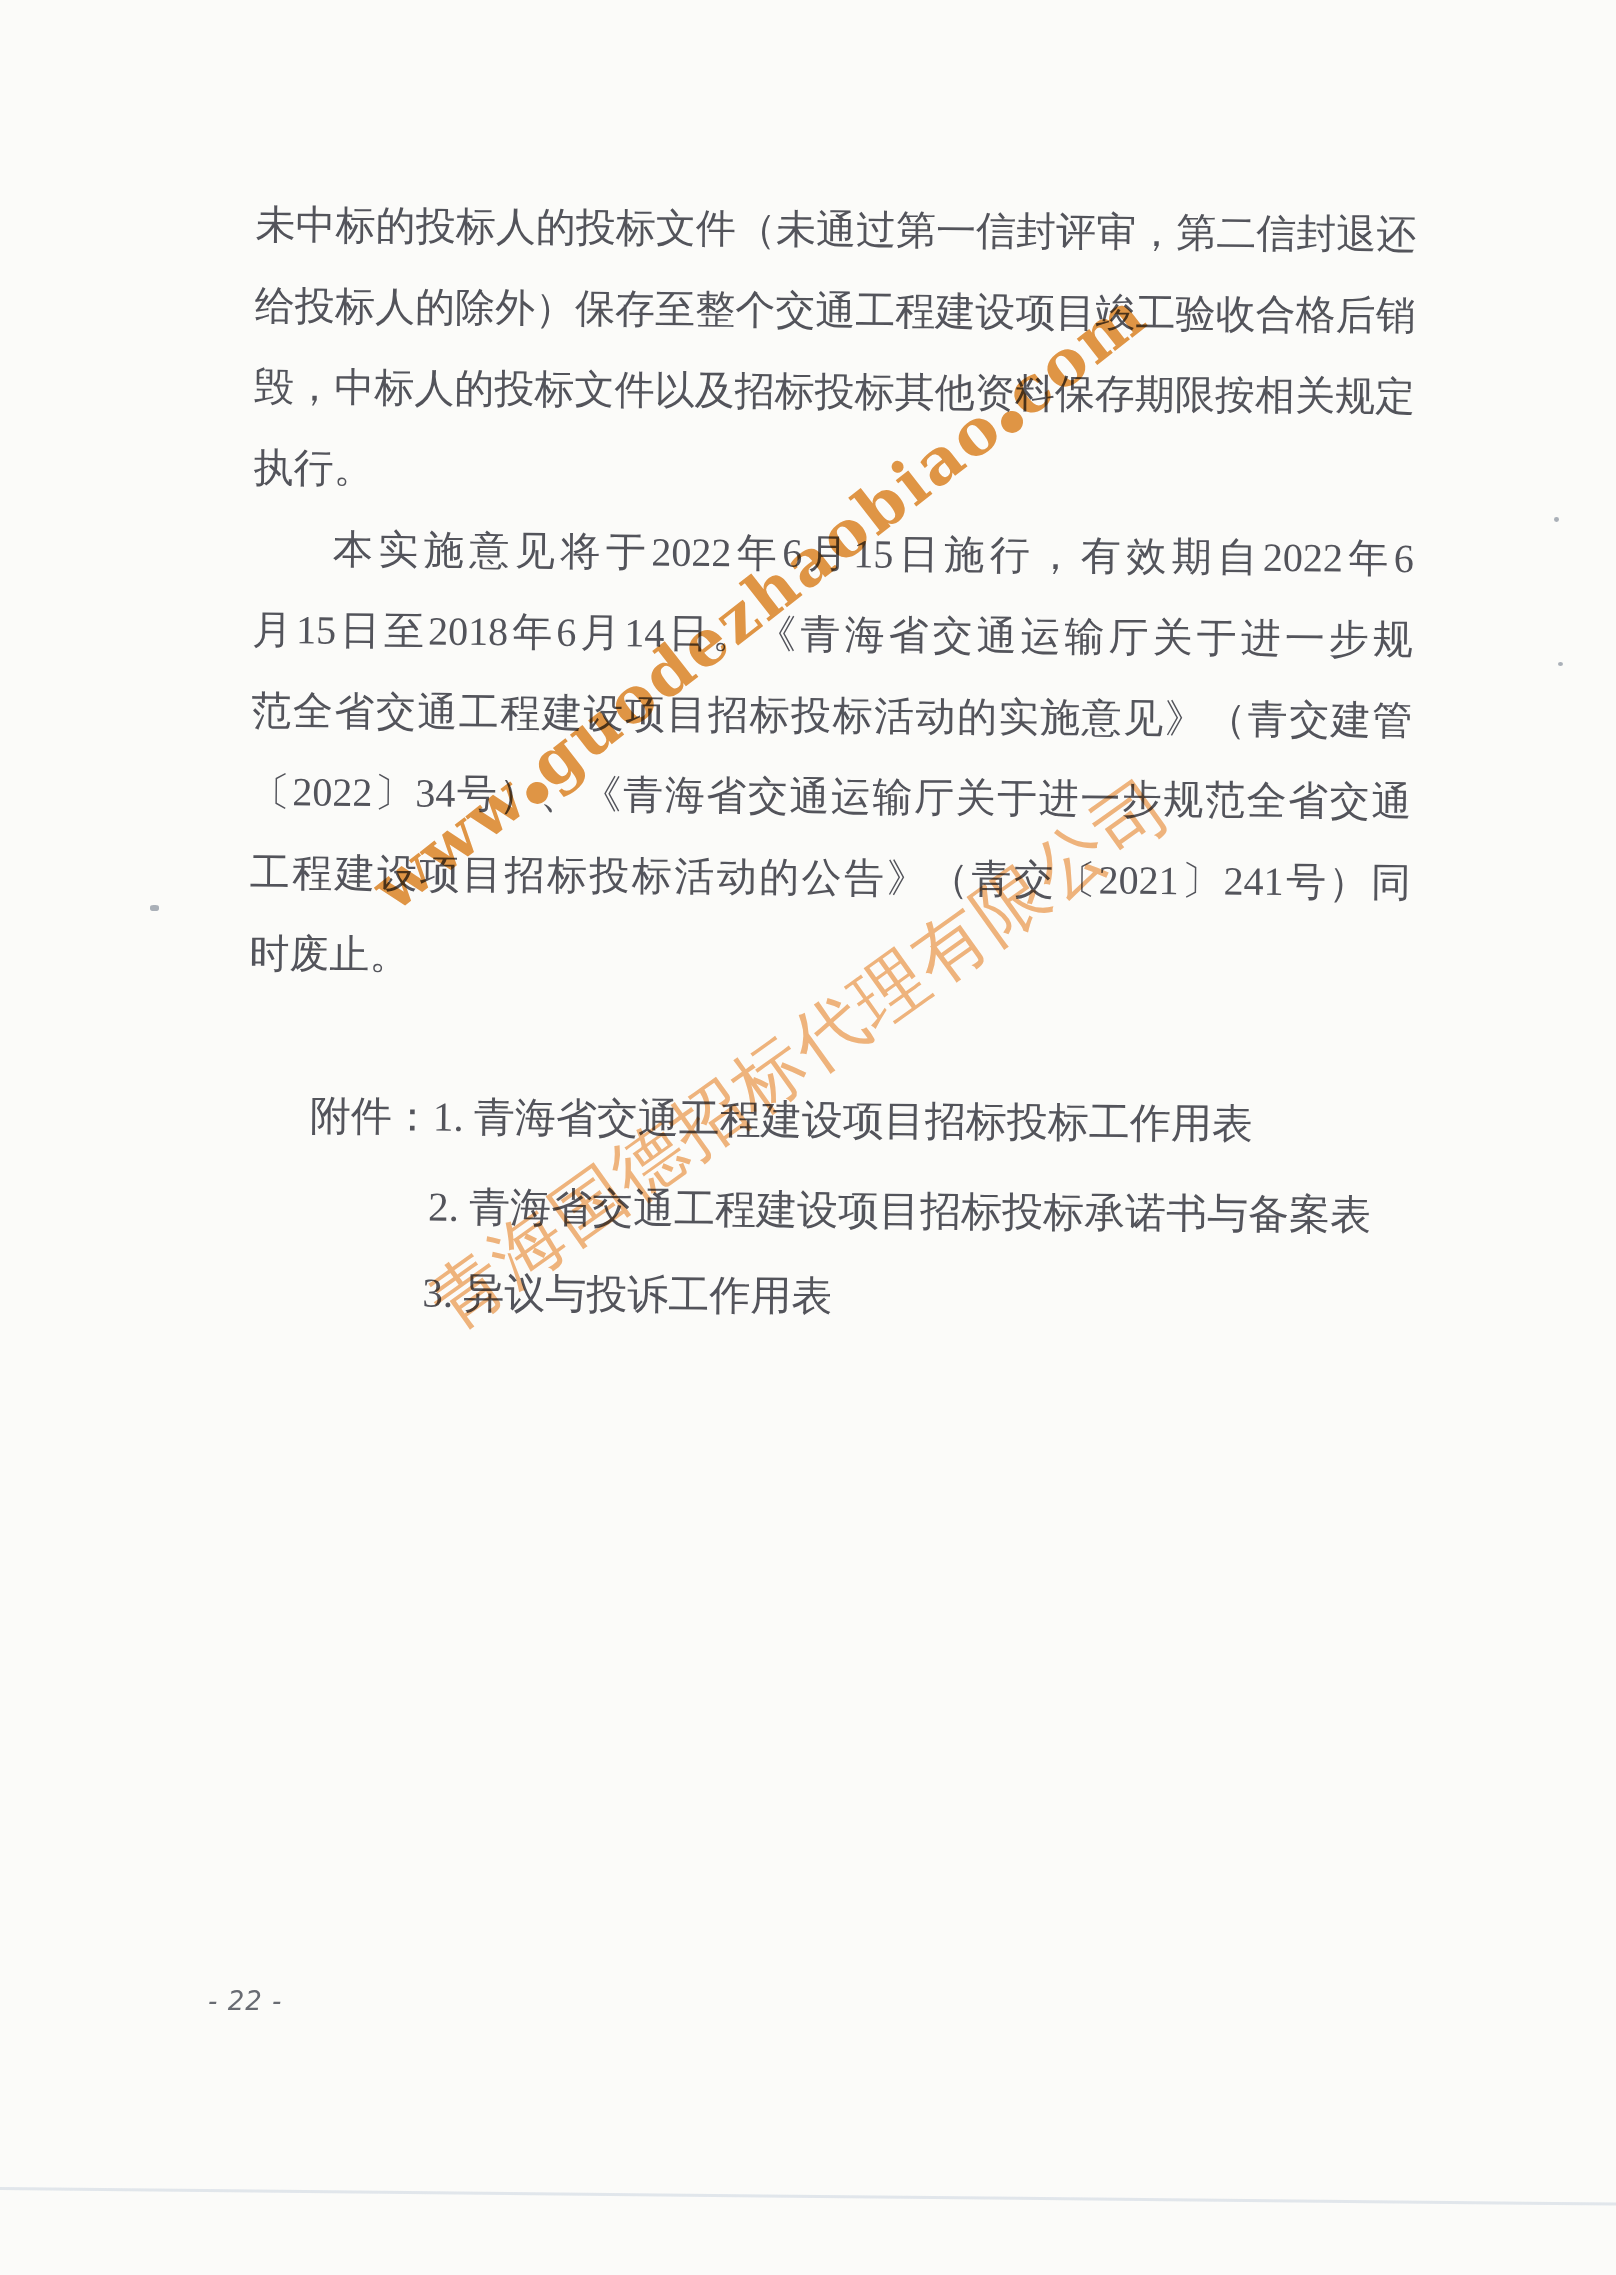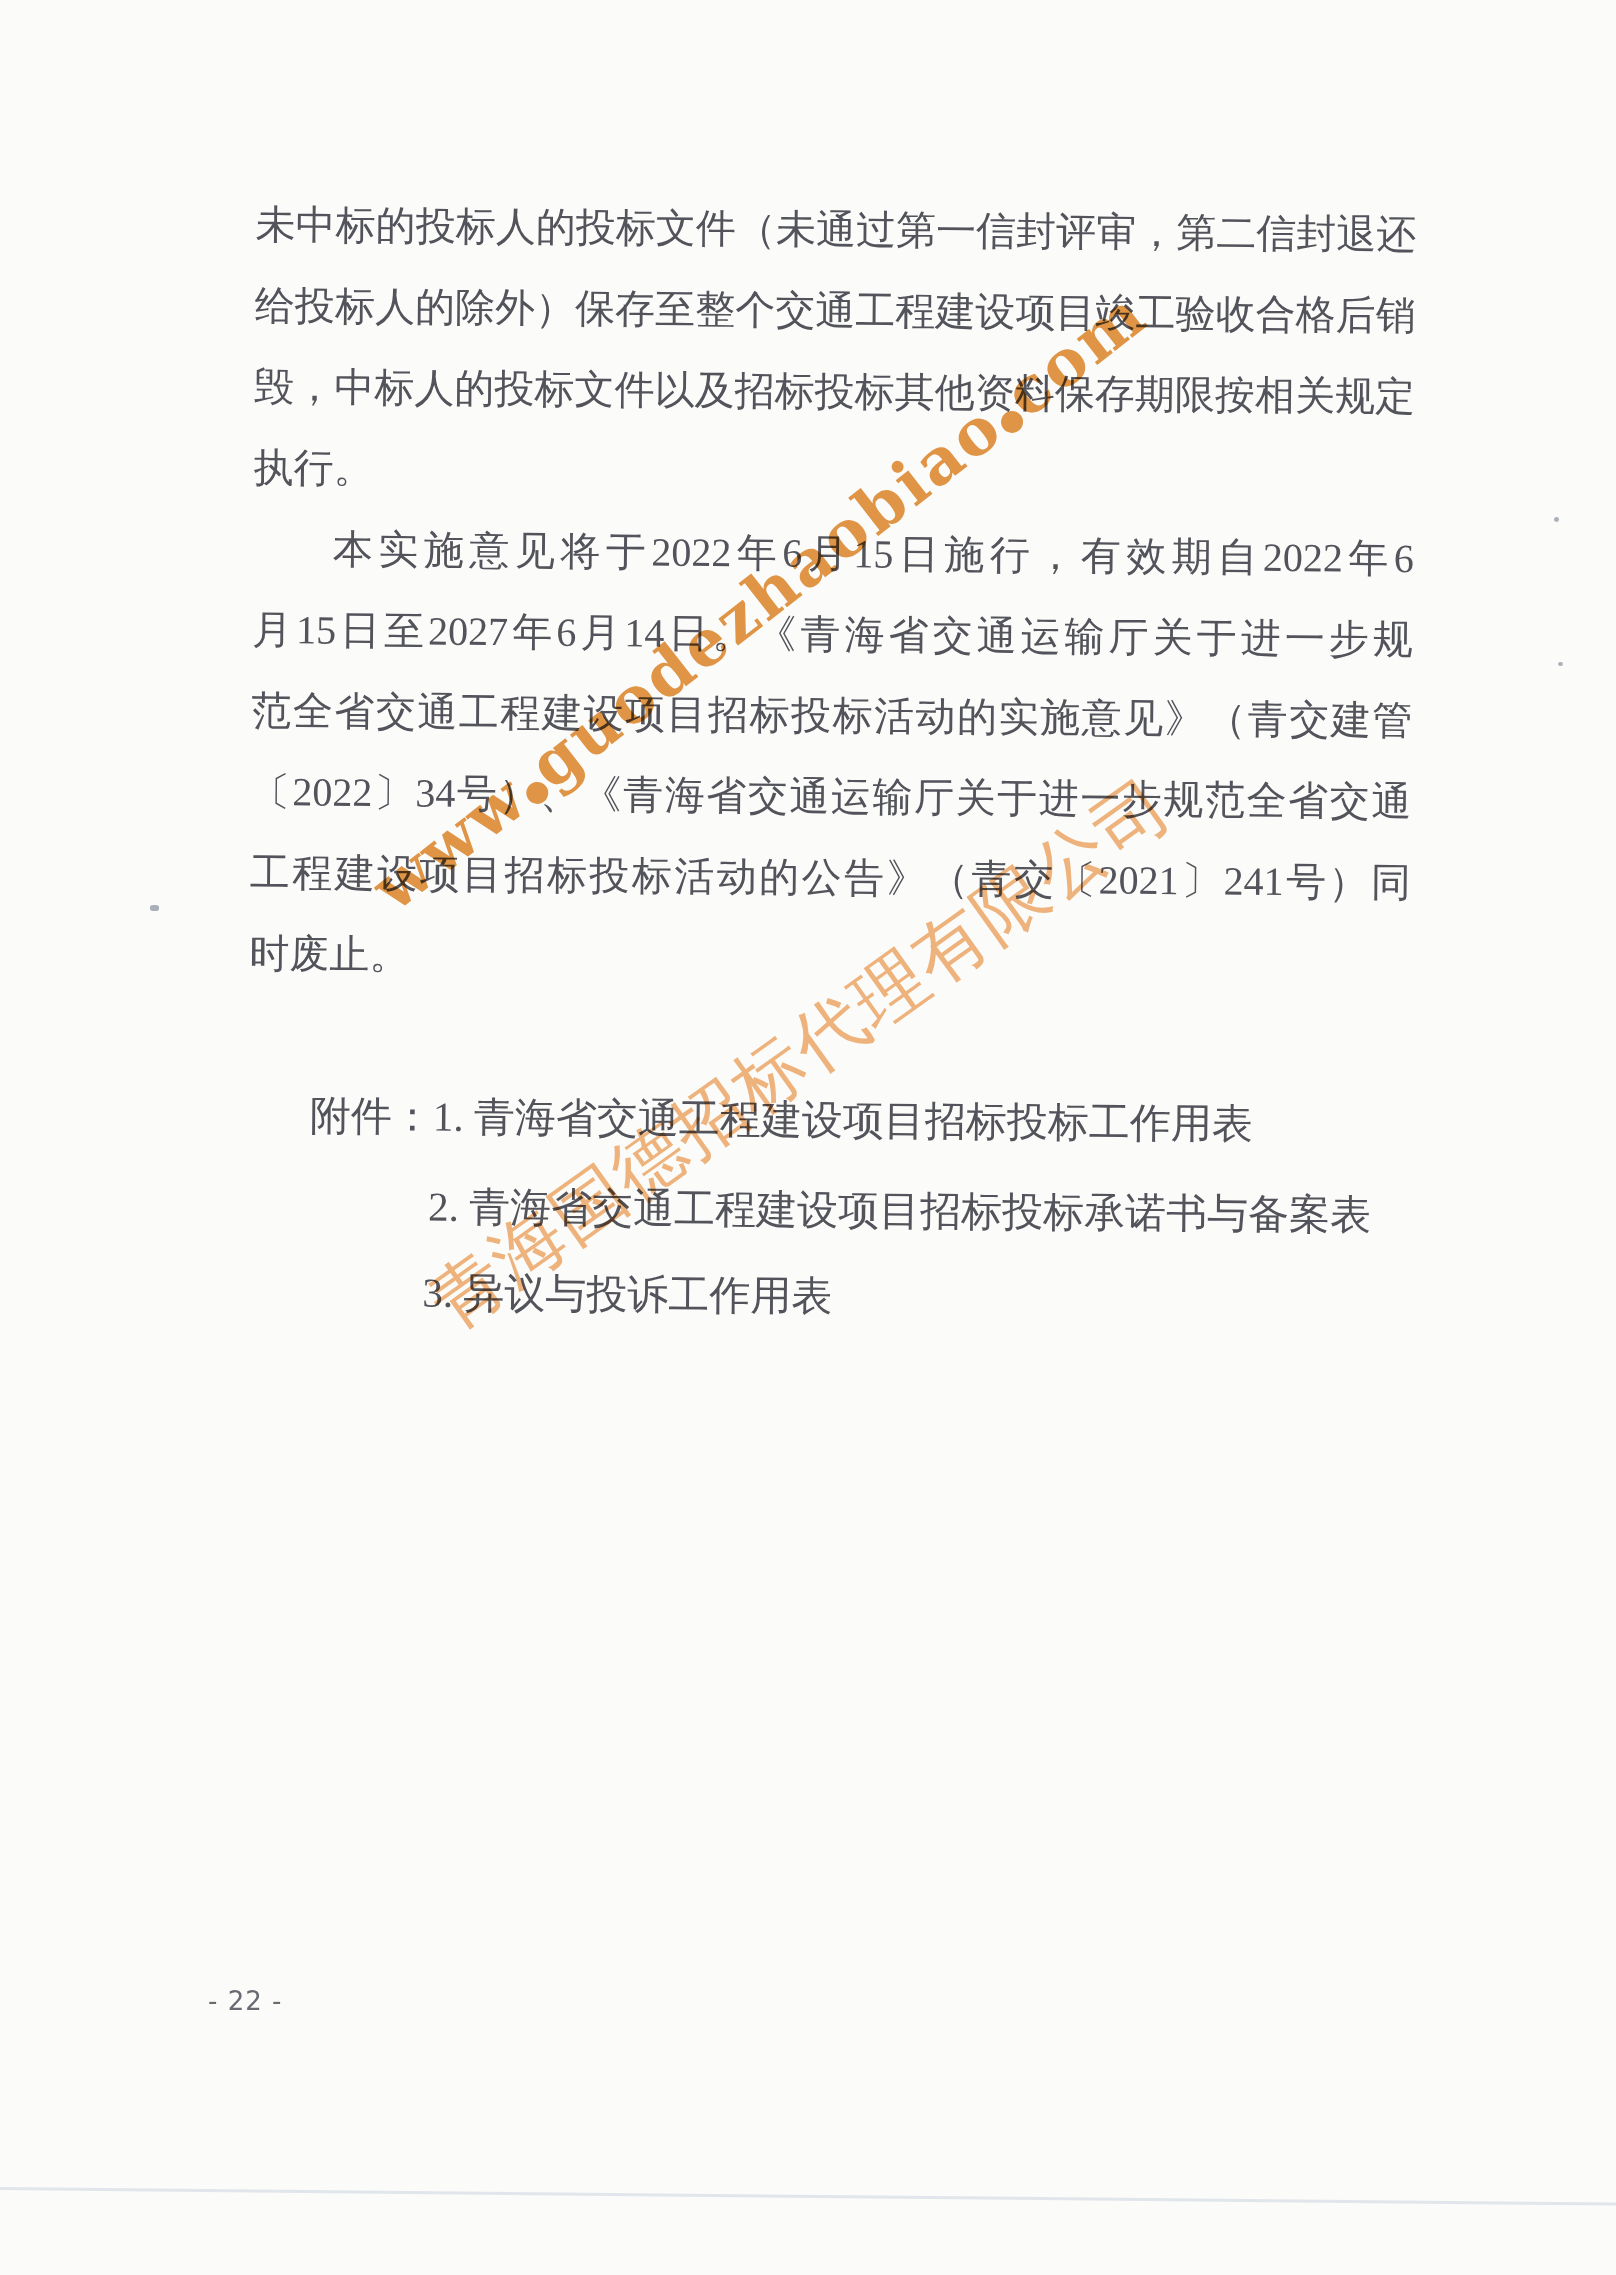--- a/index.html
+++ b/index.html
@@ -81,20 +81,21 @@
   
   .page-number {
     position: absolute;
     left: 208px;
     top: 1986px;
     font-size: 26px;
     letter-spacing: 1px;
     color: #686b72;
     font-family: "DejaVu Sans", "Liberation Sans", sans-serif;
     z-index: 2;
+    font-style: italic;
   }
   .scan-line {
     position: absolute;
     left: -9.8px;
     top: 2187px;
     width: 1658px;
     height: 2.9px;
     background: #dce2e9;
     transform: rotate(0.55deg);
     transform-origin: 0 0;
@@ -232,21 +233,21 @@
         <span>自</span>
         <span>2022</span>
         <span>年</span>
         <span>6</span>
       </div>
       <div class="line justify">
         <span>月</span>
         <span>15</span>
         <span>日</span>
         <span>至</span>
-        <span>2027</span>
+        <span>2018</span>
         <span>年</span>
         <span>6</span>
         <span>月</span>
         <span>14</span>
         <span>日</span>
         <span>。</span>
         <span>《</span>
         <span>青</span>
         <span>海</span>
         <span>省</span>

